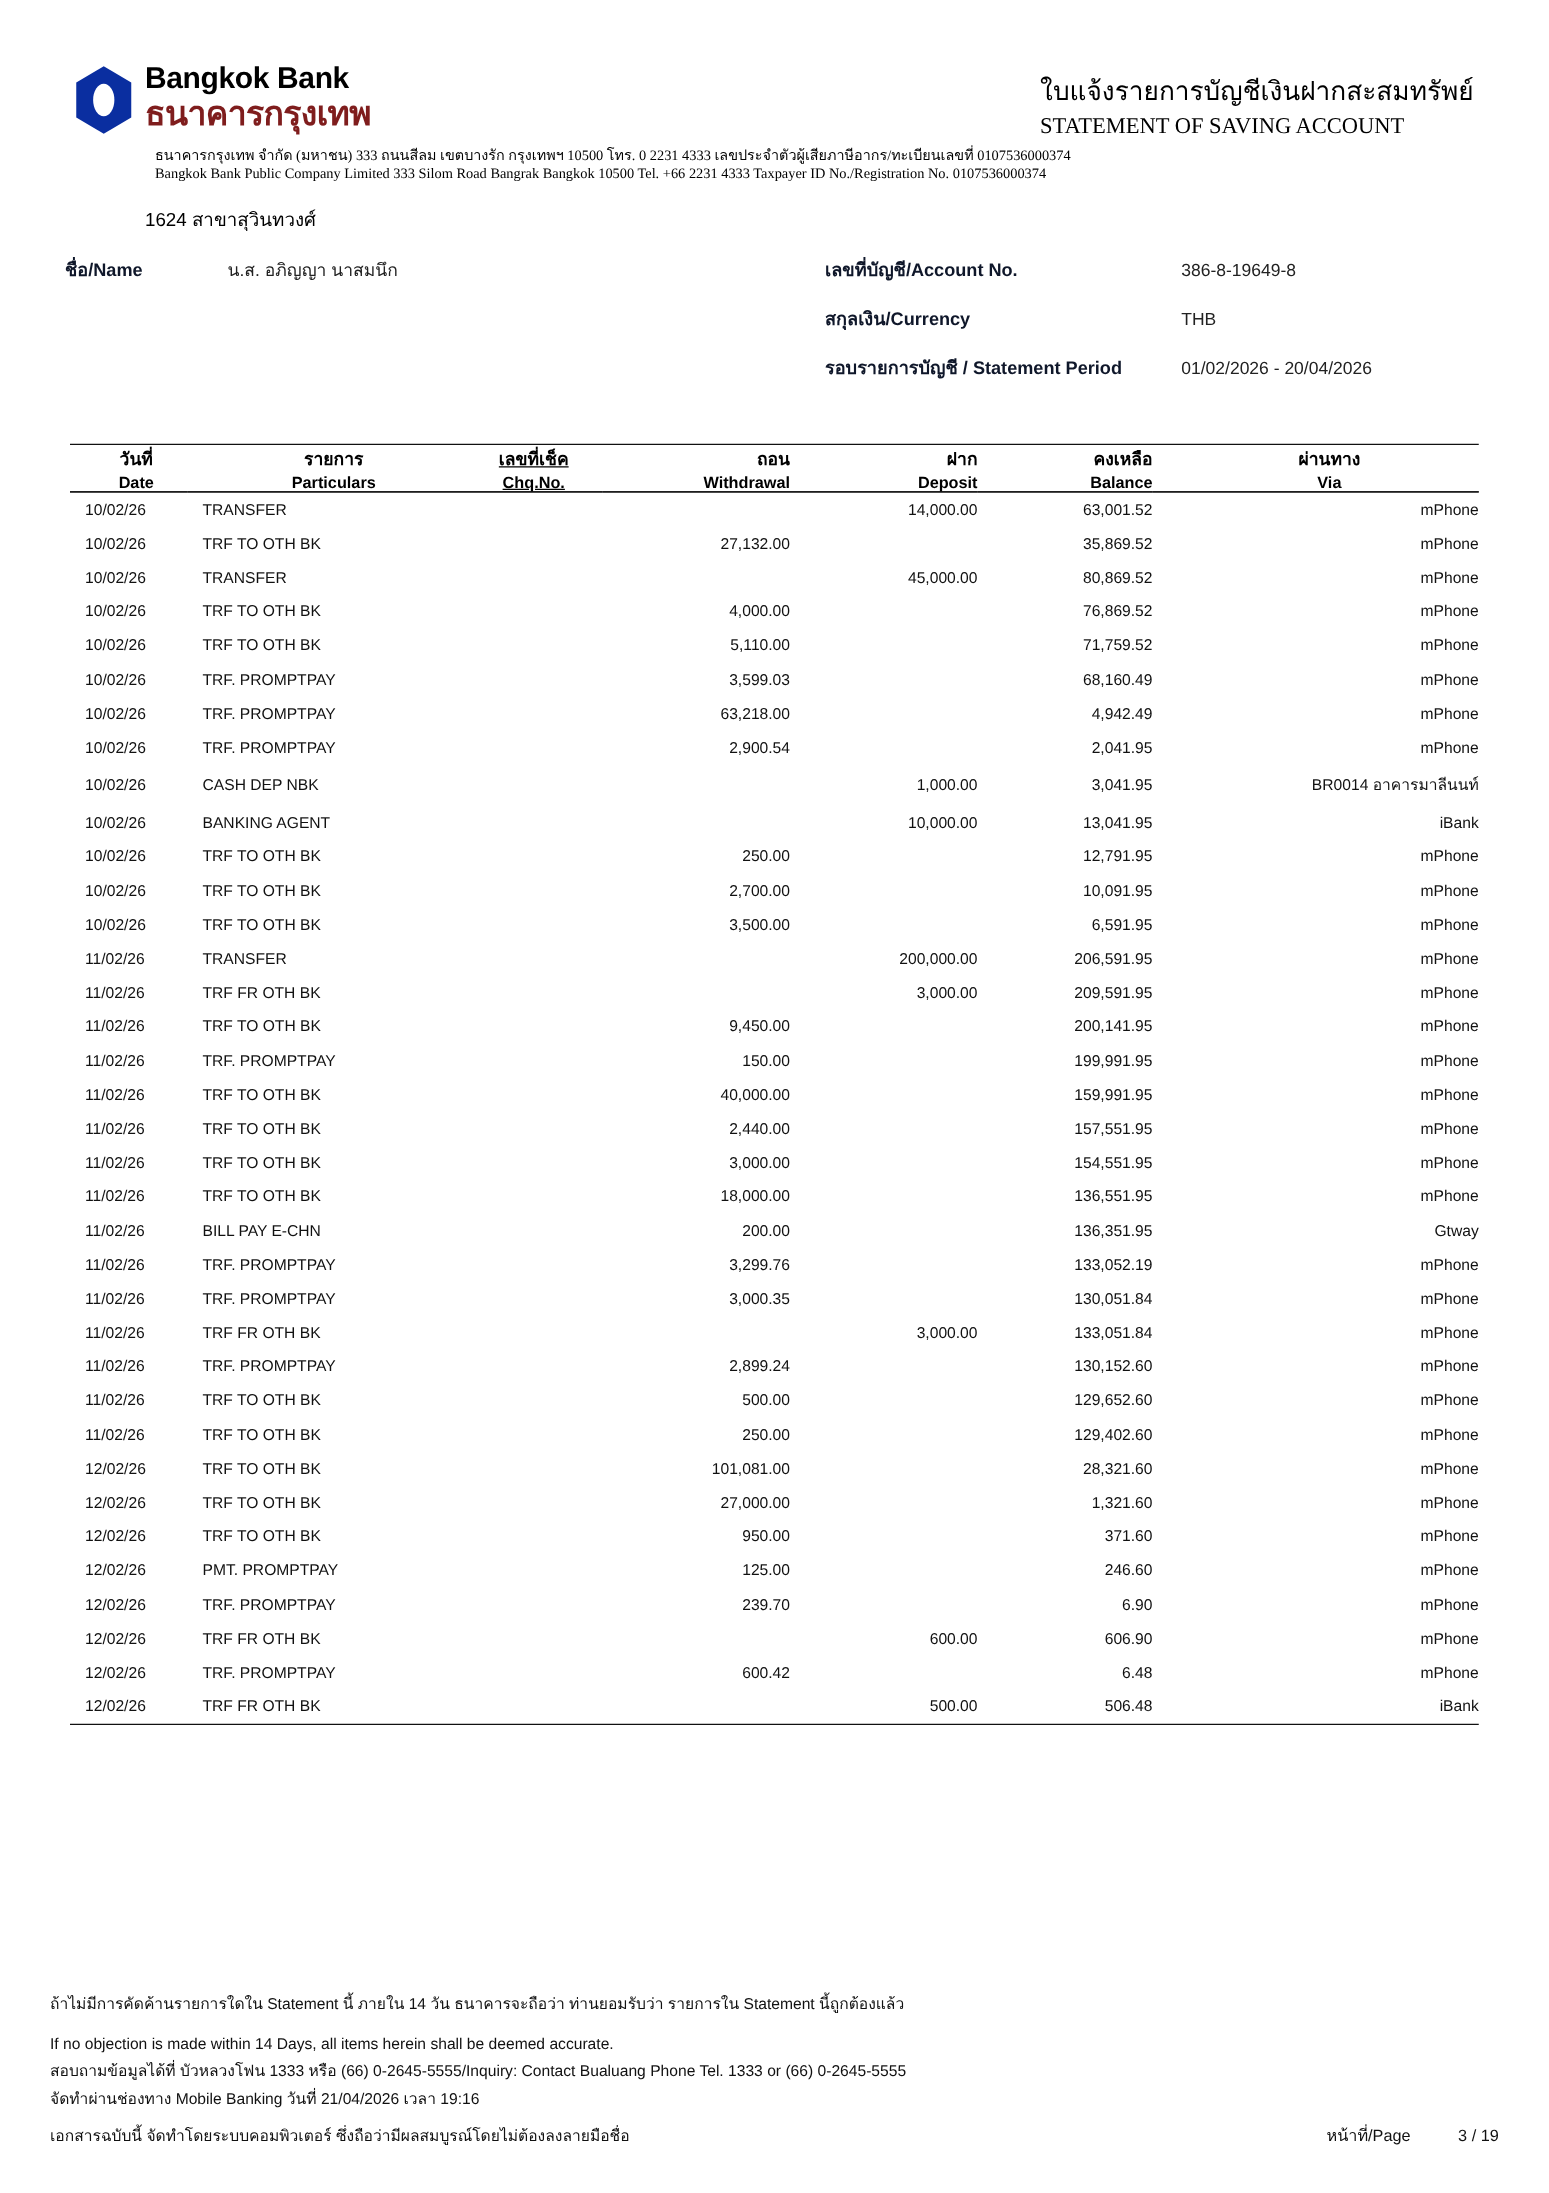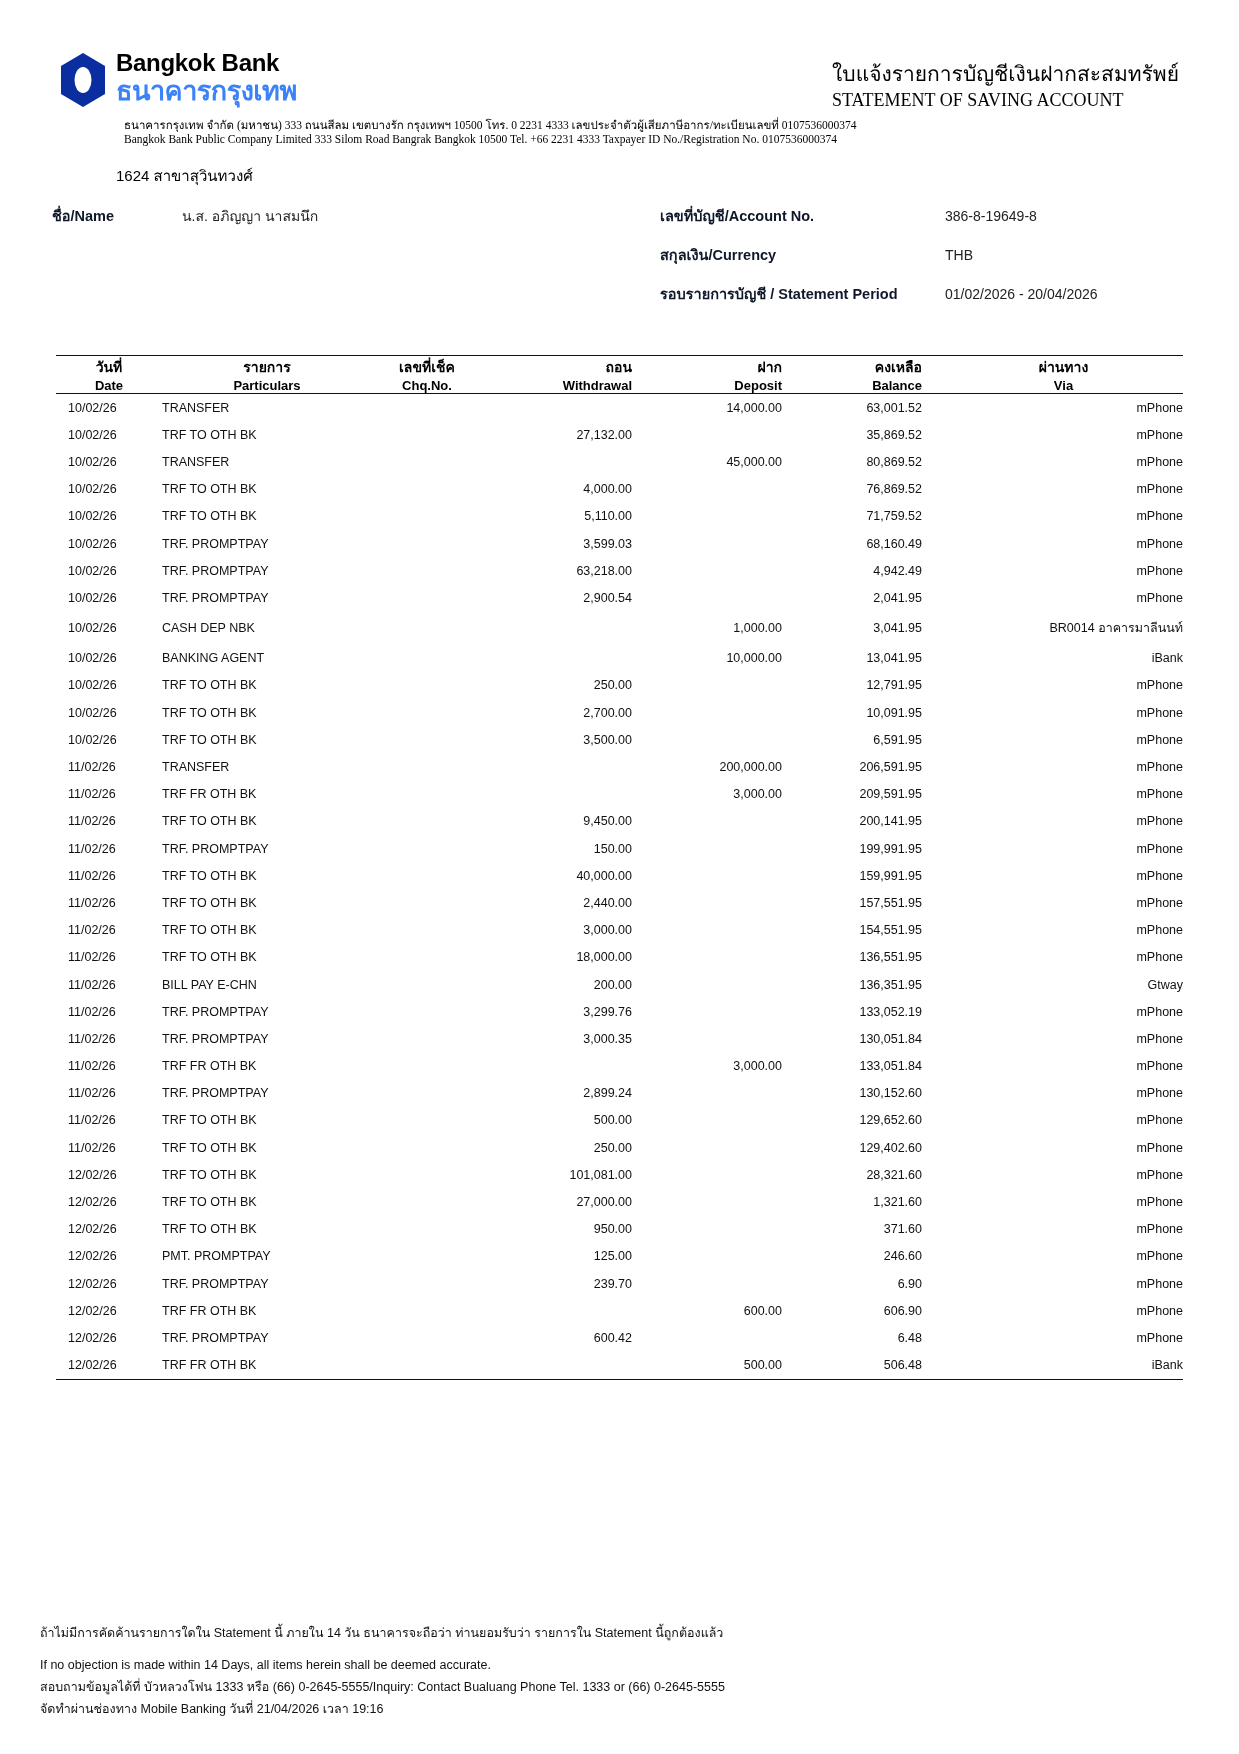--- a/index.html
+++ b/index.html
@@ -47,21 +47,21 @@
     font-size: 24px;
     letter-spacing: -0.3px;
     line-height: 26px;
     color: #000;
   }
   .brand-text-th {
     font-family: "Liberation Sans", sans-serif;
     font-weight: bold;
     font-size: 27px;
     line-height: 30px;
-    color: #3b82f6;
+    color: #7f1d1d;
     letter-spacing: -0.5px;
   }
   .doc-titles {
     padding-top: 10px;
   }
   .doc-title-th {
     font-size: 21px;
     color: #000;
     line-height: 28px;
   }
@@ -148,21 +148,21 @@
     border-bottom: 1px solid #111;
   }
   table.txn td {
     padding: 6.6px 0;
     font-size: 12.5px;
     color: #111;
     white-space: nowrap;
   }
   .c-date { width: 82px; text-align: left; padding-left: 12px !important; }
   .c-part { width: 210px; text-align: left; padding-left: 12px !important;}
-  .c-chq  { width: 110px; text-align: right; }
+  .c-chq  { width: 110px; text-align: right; text-decoration: underline; }
   .c-wd   { width: 150px; text-align: right; }
   .c-dep  { width: 150px; text-align: right; }
   .c-bal  { width: 140px; text-align: right; }
   .c-via  { text-align: right; padding-left: 22px !important; }
 
   .table-bottom-rule {
     border-top: 1px solid #111;
     margin: 0 40px;
   }
 
@@ -597,15 +597,22 @@
         </tbody>
     </table>
   </div>
   <div class="table-bottom-rule"></div>
 
   <div class="footer">
     <div class="footer-line">ถ้าไม่มีการคัดค้านรายการใดใน Statement นี้ ภายใน 14 วัน ธนาคารจะถือว่า ท่านยอมรับว่า รายการใน Statement นี้ถูกต้องแล้ว</div>
     <div class="footer-line en">If no objection is made within 14 Days, all items herein shall be deemed accurate.</div>
     <div class="footer-line">สอบถามข้อมูลได้ที่ บัวหลวงโฟน 1333 หรือ (66) 0-2645-5555/Inquiry: Contact Bualuang Phone Tel. 1333 or (66) 0-2645-5555</div>
     <div class="footer-line">จัดทำผ่านช่องทาง Mobile Banking วันที่ 21/04/2026 เวลา 19:16</div>
+    <div class="footer-bottom">
+      <div class="footer-line">เอกสารฉบับนี้ จัดทำโดยระบบคอมพิวเตอร์ ซึ่งถือว่ามีผลสมบูรณ์โดยไม่ต้องลงลายมือชื่อ</div>
+      <div class="footer-right">
+        <span class="page-label">หน้าที่/Page</span>
+        <span class="page-num">3 / 19</span>
+      </div>
+    </div>
   </div>
 
 </div>
 
 </body></html>

